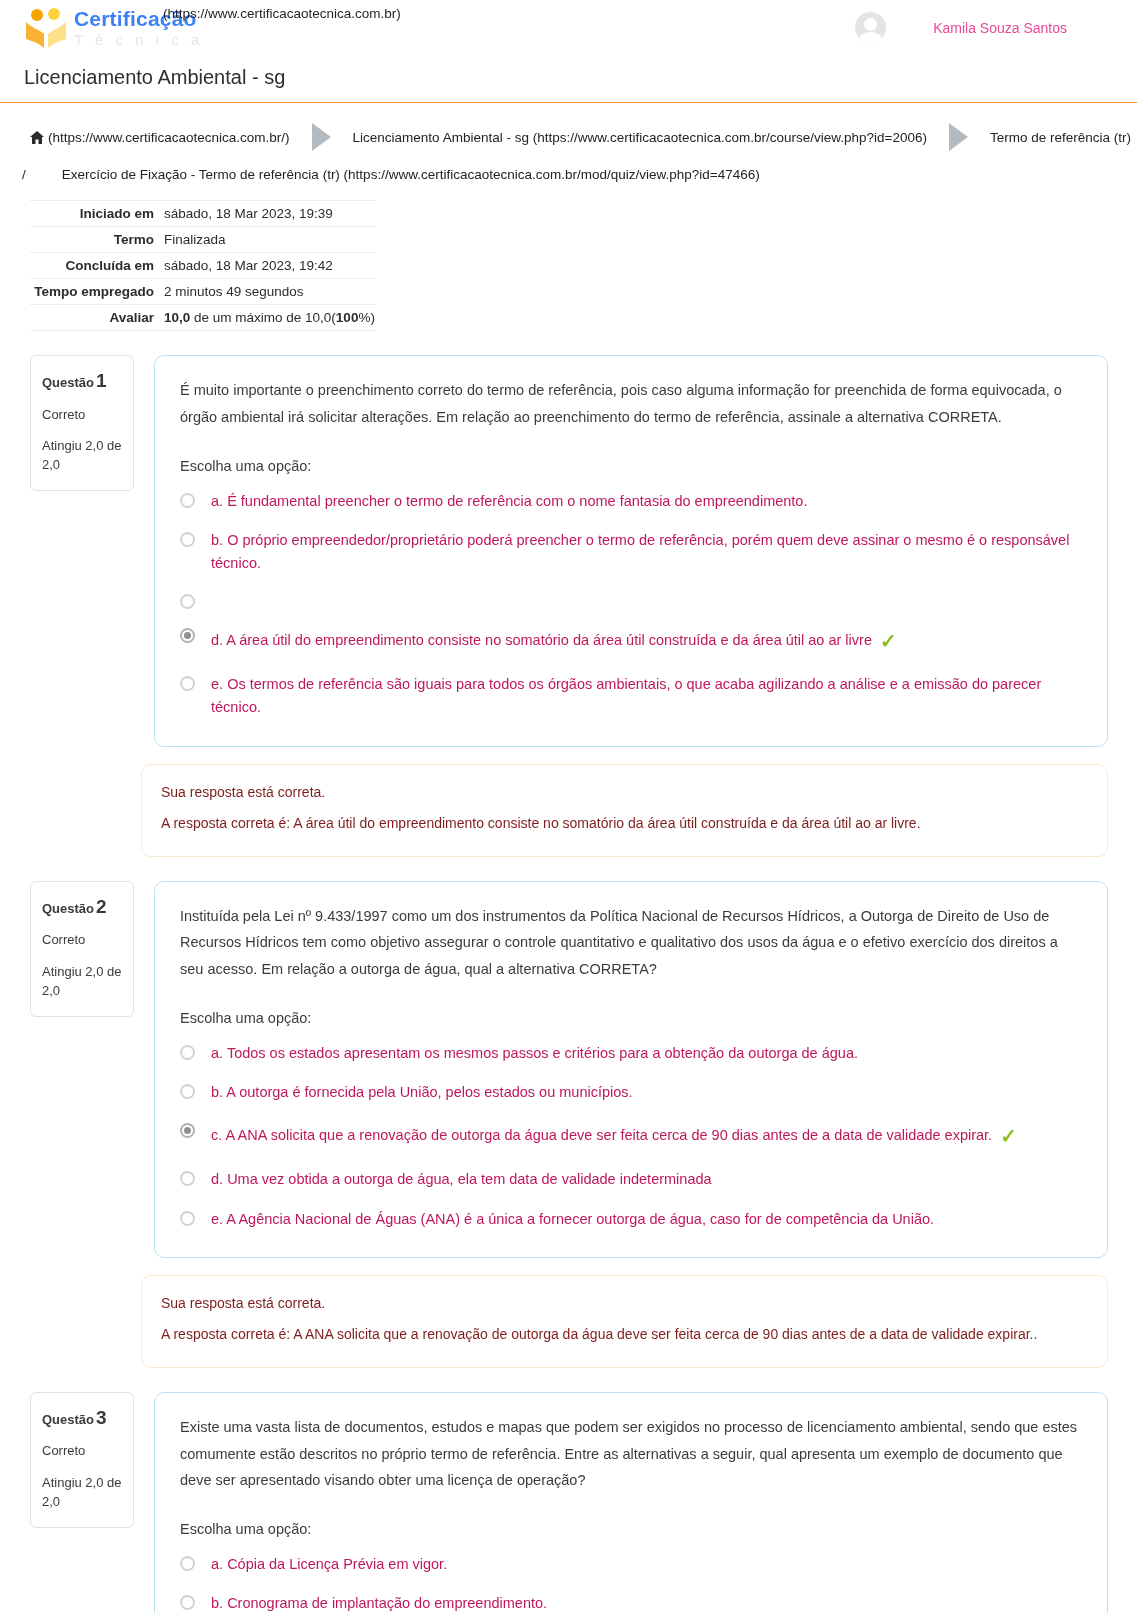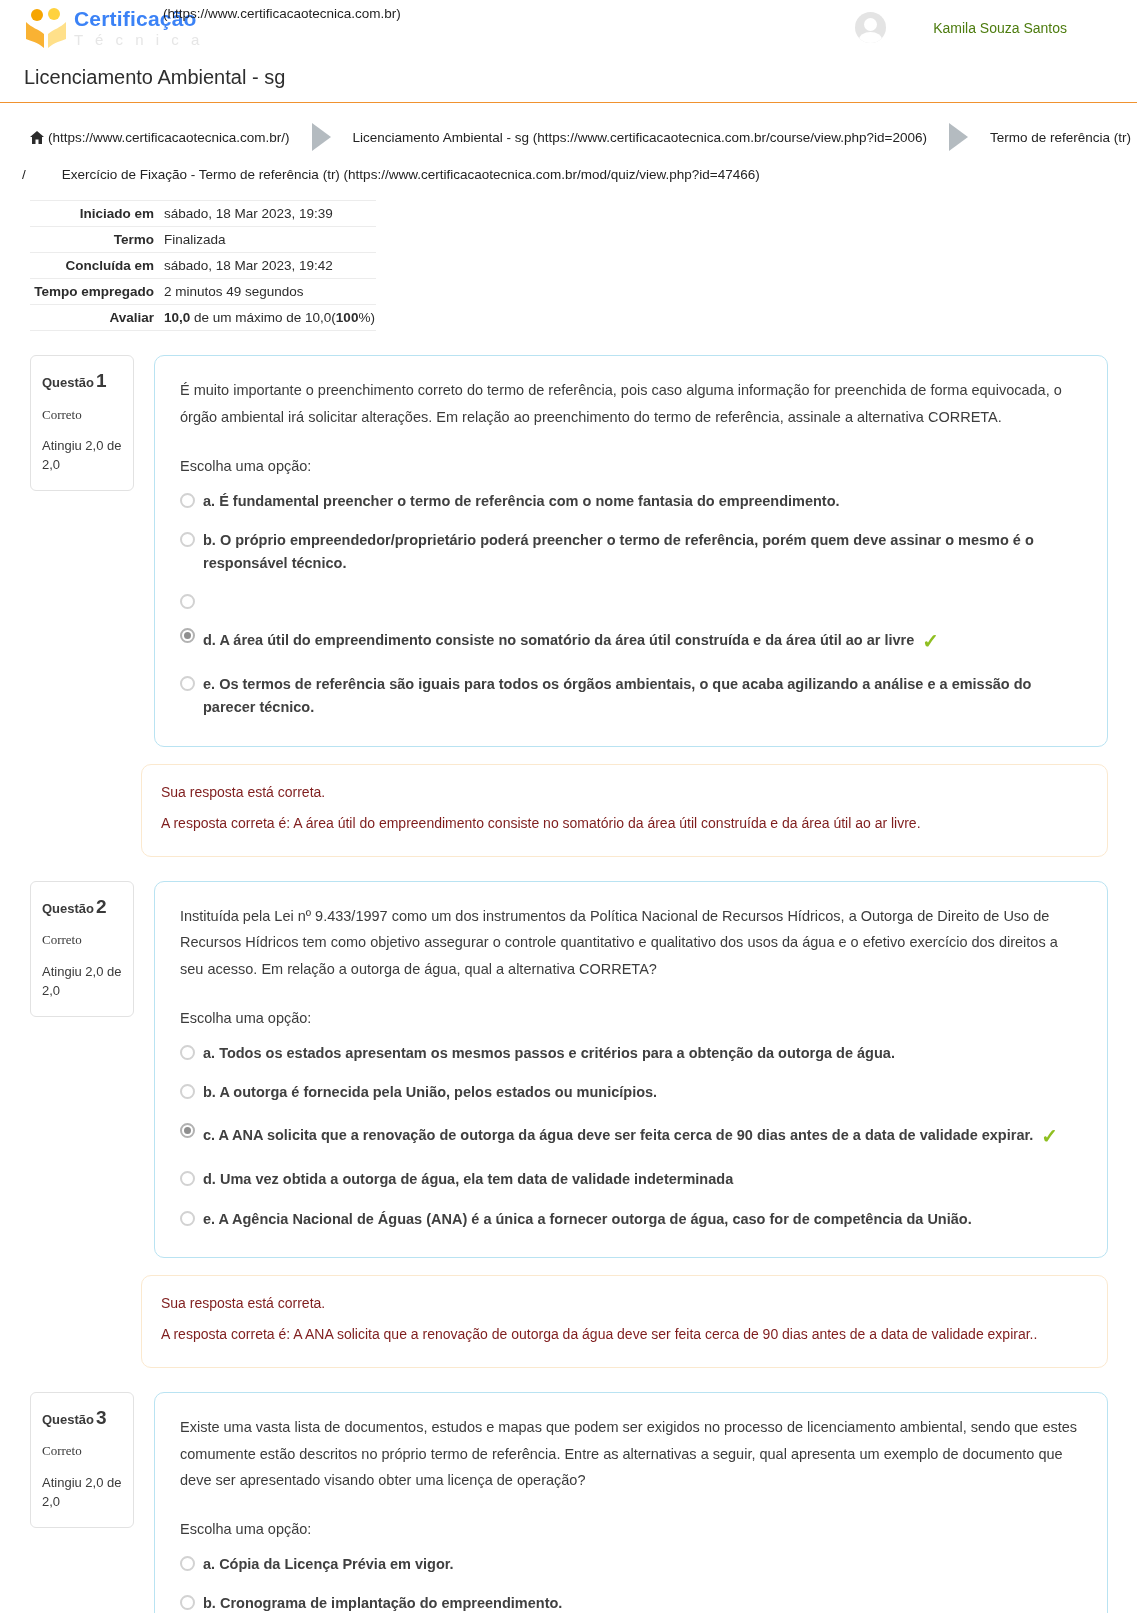--- a/index.html
+++ b/index.html
@@ -15,21 +15,21 @@
   .logo-row { display:flex; align-items:flex-start; }
   .logo-mark { width:44px; height:42px; flex:none; }
   .logo-text { margin-left:6px; line-height:1; }
   .brand1 { color:#3b82f6; font-weight:bold; font-size:21px; letter-spacing:0.2px; }
   .brand2 { color:#e6e6e6; font-size:15px; letter-spacing:4px; margin-top:3px; }
   .site-url { position:absolute; left:163px; top:6px; font-size:13.5px; color:#1f1f1f; }
   .user-area { position:absolute; right:70px; top:12px; display:flex; align-items:center; gap:15px; }
   .avatar { width:31px; height:31px; border-radius:50%; background:#e4e4e4; overflow:hidden; position:relative; }
   .avatar::before { content:""; position:absolute; left:9px; top:6px; width:13px; height:13px; border-radius:50%; background:#fff; }
   .avatar::after  { content:""; position:absolute; left:4px; top:20px; width:23px; height:16px; border-radius:50%; background:#fff; }
-  .user-name { font-size:14px; color:#4d7c0f;margin-left:32px; }
+  .user-name { font-size:14px; color:#ec4899;margin-left:32px; }
   .page-title { font-size:20px; color:#2e2e2e; margin:16px 24px 13px 24px; font-weight:normal; }
   .orange-rule { border:none; border-top:1px solid #f0922f; margin:0; }
 
   
   .breadcrumb { padding:20px 10px 0 30px; font-size:13.5px; color:#232323; }
   .bc-line1 { display:flex; align-items:center; white-space:nowrap; }
   .bc-arrow { width:0; height:0; border-top:14px solid transparent; border-bottom:14px solid transparent;
               border-left:19px solid #b4bbc0; margin:0 22px; flex:none; }
   .bc-item { cursor:pointer; }
   .home-icon { display:inline-block; vertical-align:-2px; margin-right:4px; }
@@ -44,33 +44,33 @@
   .summary tr:last-child td { border-bottom:1px solid #ececec; }
   .b { font-weight:bold; }
 
   
   .qwrap { padding:0 29px 0 30px; }
   .question { display:flex; align-items:flex-start; margin-top:24px; }
   .qinfo { flex:none; width:104px; border:1px solid #e2e2e2; border-radius:6px;
            padding:11px 11px 15px 11px; font-size:13px; color:#3a3a3a; line-height:1.45; }
   .qword { font-weight:bold; font-size:13px; }
   .qnum  { font-weight:bold; font-size:19px; margin-left:2px; }
-  .qstatus { margin-top:11px;font-family:Liberation Serif, serif; }
+  .qstatus { margin-top:11px; }
   .qpoints { margin-top:13px; }
   .qbody { flex:1; margin-left:20px; border:1px solid #b9e3f2; border-radius:10px;
            padding:21px 25px 26px 25px; font-size:14.5px; }
   .qtext { line-height:1.85; color:#3c3c3c; }
   .prompt { margin-top:27px; color:#3c3c3c; }
   .options { margin-top:4px; }
   .option { display:flex; align-items:flex-start; margin-top:16px; }
   .radio { flex:none; width:15px; height:15px; border-radius:50%; border:2px solid #d2d2d2;
            background:#fff; margin-top:3px; position:relative; cursor:pointer; }
   .radio.sel { border-color:#b2b2b2; }
   .radio.sel::after { content:""; position:absolute; inset:2px; border-radius:50%; background:#8f8f8f; }
-  .opt-body { margin-left:8px; font-weight:bold; color:#404040; line-height:1.6; }
+  .opt-body { margin-left:16px; font-weight:normal; color:#be185d; line-height:1.6; }
   .check { display:inline-block; color:#8fbf21; font-size:20px; font-weight:bold; margin-left:8px; vertical-align:-3px; }
   .check::before { content:"✓"; }
 
   
   .feedback { margin:17px 0 0 111px; border:1px solid #fbe9cf; border-radius:10px;
               padding:17px 27px 22px 19px; font-size:14px; color:#7f1d1d; }
   .feedback p { margin:0; line-height:1.5; }
   .feedback .fb2 { margin-top:10px; }
 </style>
 </head>

